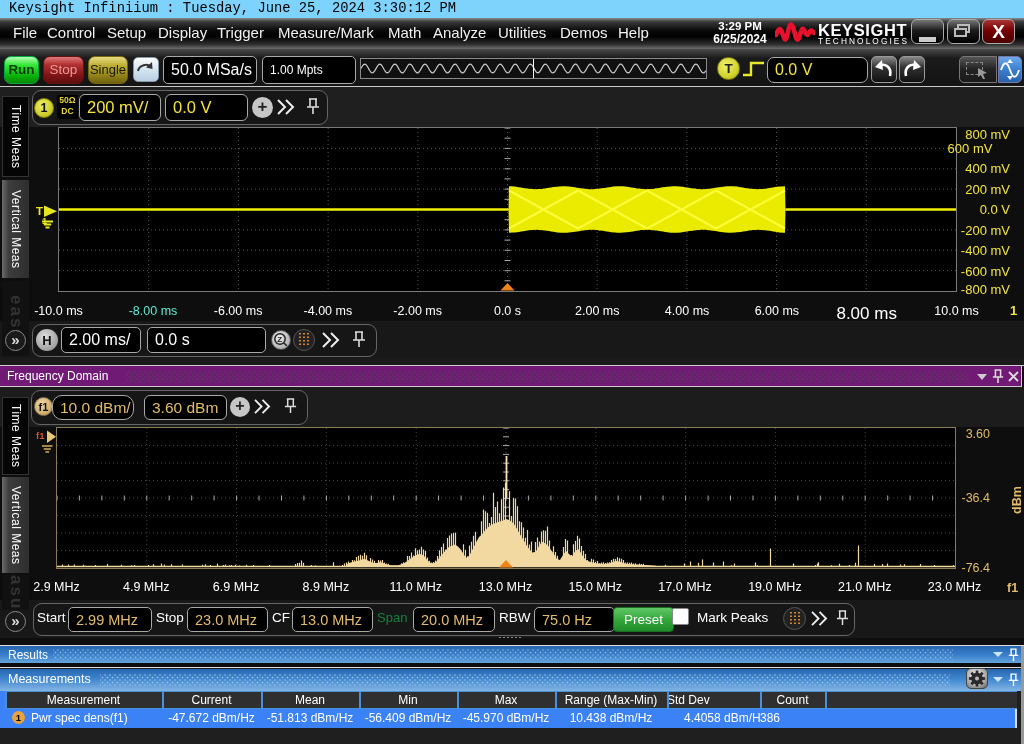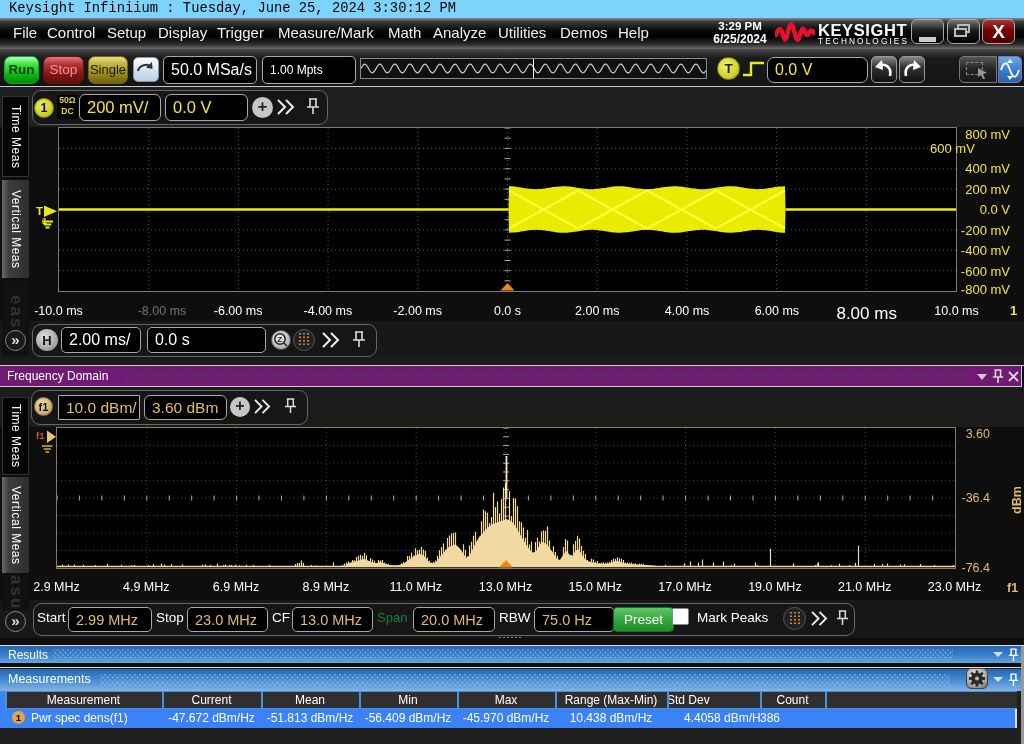--- a/index.html
+++ b/index.html
@@ -181,30 +181,30 @@
           <path d="M441.5 162.5 L455.5 162.5 L448.5 155 Z" fill="#f08418"></path>
         </svg>
  </div>
  <svg class="abs" style="left:36px;top:117px" width="28" height="28" viewBox="0 0 28 28">
    <text x="0" y="11" fill="#e8e820" font-size="11.5" font-weight="bold">T</text>
    <path d="M8 1.5 L21 7.3 L8 13 Z" fill="#e8e820"></path>
    <text x="6" y="19.5" fill="#e8e820" font-size="9.5" font-weight="bold">1</text>
    <path d="M6 17.5 H17 M7.8 20.5 H15.2 M9.5 23.5 H13.5" stroke="#e8e820" stroke-width="1.8" fill="none"></path>
  </svg>
  <div class="abs yel" style="left:930px;top:39.5px;width:80px;text-align:right;font-size:13px">800 mV</div>
-      <div class="abs yel" style="left:930px;top:54.0px;width:80px;text-align:left;font-size:13px">600 mV</div>
+      <div class="abs yel" style="left:930px;top:54.0px;width:80px;text-align:center;font-size:13px">600 mV</div>
       <div class="abs yel" style="left:930px;top:74.4px;width:80px;text-align:right;font-size:13px">400 mV</div>
       <div class="abs yel" style="left:930px;top:94.8px;width:80px;text-align:right;font-size:13px">200 mV</div>
       <div class="abs yel" style="left:930px;top:115.3px;width:80px;text-align:right;font-size:13px">0.0 V</div>
       <div class="abs yel" style="left:930px;top:135.8px;width:80px;text-align:right;font-size:13px">-200 mV</div>
       <div class="abs yel" style="left:930px;top:156.2px;width:80px;text-align:right;font-size:13px">-400 mV</div>
       <div class="abs yel" style="left:930px;top:176.7px;width:80px;text-align:right;font-size:13px">-600 mV</div>
       <div class="abs yel" style="left:930px;top:195.1px;width:80px;text-align:right;font-size:13px">-800 mV</div>
  <div class="abs" style="left:18.5px;top:217px;width:80px;text-align:center;color:#fff;font-size:12.5px">-10.0 ms</div>
-      <div class="abs" style="left:122px;top:217px;width:80px;text-align:center;color:#737373;font-size:12.5px">-8.00 ms</div>
+      <div class="abs" style="left:113px;top:217px;width:80px;text-align:center;color:#5eead4;font-size:12.5px">-8.00 ms</div>
       <div class="abs" style="left:198.1px;top:217px;width:80px;text-align:center;color:#fff;font-size:12.5px">-6.00 ms</div>
       <div class="abs" style="left:287.9px;top:217px;width:80px;text-align:center;color:#fff;font-size:12.5px">-4.00 ms</div>
       <div class="abs" style="left:377.7px;top:217px;width:80px;text-align:center;color:#fff;font-size:12.5px">-2.00 ms</div>
       <div class="abs" style="left:467.5px;top:217px;width:80px;text-align:center;color:#fff;font-size:12.5px">0.0 s</div>
       <div class="abs" style="left:557.3px;top:217px;width:80px;text-align:center;color:#fff;font-size:12.5px">2.00 ms</div>
       <div class="abs" style="left:647.1px;top:217px;width:80px;text-align:center;color:#fff;font-size:12.5px">4.00 ms</div>
       <div class="abs" style="left:736.9px;top:217px;width:80px;text-align:center;color:#fff;font-size:12.5px">6.00 ms</div>
       <div class="abs" style="left:826.7px;top:217px;width:80px;text-align:center;color:#fff;font-size:17px">8.00 ms</div>
       <div class="abs" style="left:916.5px;top:217px;width:80px;text-align:center;color:#fff;font-size:12.5px">10.0 ms</div>
  <div class="abs yel" style="left:1010px;top:216px;font-size:13px;font-weight:bold">1</div>
@@ -261,21 +261,21 @@
         <span class="vtxt">Vertical Meas</span>
       </div>
  <div class="vtab" style="top:209px;height:35px;background:#111;overflow:hidden;color:#333;font-size:17px;font-weight:bold">
         <span class="vtxt" style="letter-spacing:2px">asu</span>
       </div>
  <div class="circ" style="left:5px;top:245px;width:21px;height:21px;border:1.5px solid #888;background:#1a1a1a;color:#ddd;font-size:15px;font-weight:bold">
         <span style="margin-top:-3px">»</span>
       </div>
  <div class="grp" style="left:31px;top:24px;width:277px;height:35px"></div>
  <div class="circ" style="left:34px;top:31px;width:19px;height:19px;background:radial-gradient(circle at 40% 35%,#f0d9a8,#d4af6e 60%,#b08a45);border:1px solid #875;color:#111;font-size:11px;font-weight:bold">f1</div>
- <div class="field tan" style="left:58px;top:29px;width:82px;height:25px;font-size:15.5px;border-radius:1px">10.0 dBm/</div>
+ <div class="field tan" style="left:52px;top:29px;width:82px;height:25px;font-size:15.5px;border-radius:10px">10.0 dBm/</div>
  <div class="field tan" style="left:144px;top:29px;width:83px;height:25px;font-size:15.5px;border-radius:6px">3.60 dBm</div>
  <div class="circ" style="left:230px;top:31px;width:20px;height:20px;background:#c6c6c6;color:#222;font-size:16px;font-weight:bold">
         <span style="margin-top:-2px">+</span>
       </div>
  <svg class="abs" style="left:253px;top:33px" width="19" height="15" viewBox="0 0 20 16">
         <path d="M2 1 L9 8 L2 15 M10 1 L17 8 L10 15" fill="none" stroke="#eee" stroke-width="2"></path>
       </svg>
  <svg class="abs" style="left:284px;top:32px" width="13" height="16" viewBox="0 0 14 17">
         <path d="M3 1 H11 M4 1 V9 H10 V1 M1 9 H13 M7 9 V16" fill="none" stroke="#ddd" stroke-width="1.6"></path>
       </svg>

